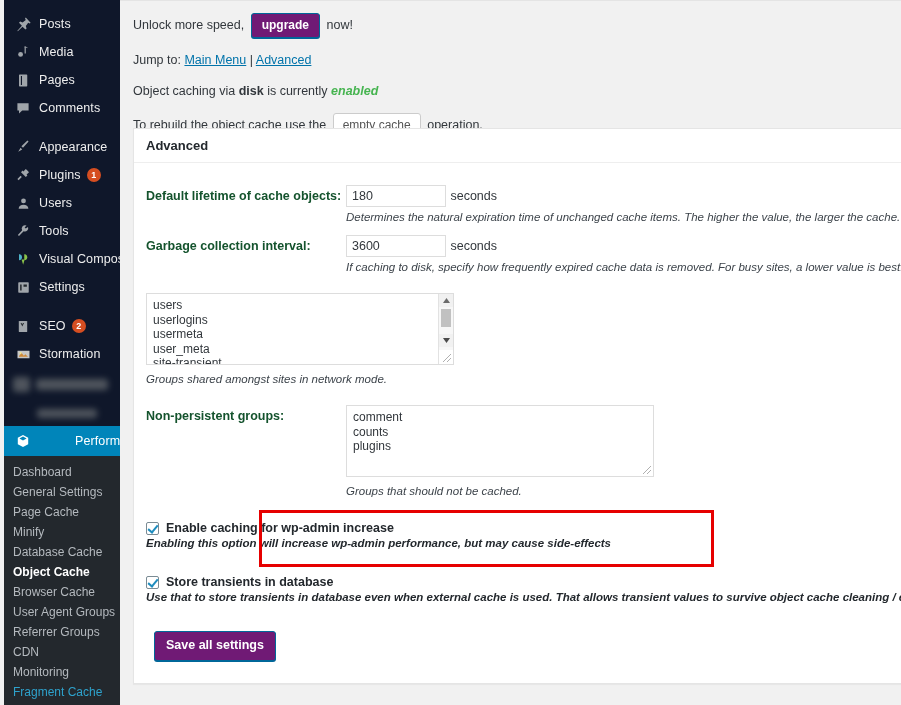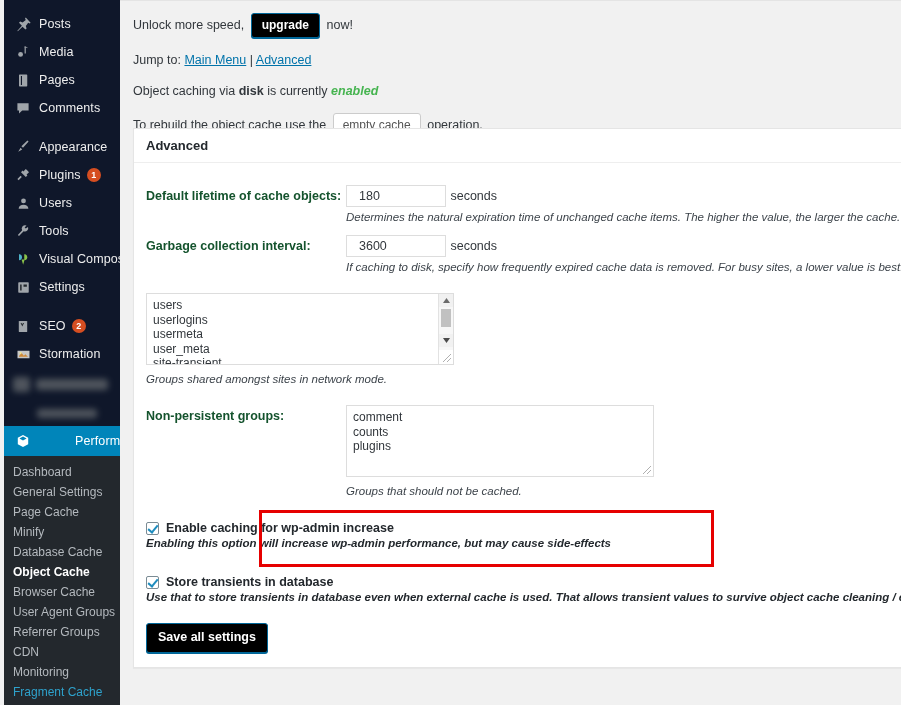--- a/index.html
+++ b/index.html
@@ -123,21 +123,21 @@
     font-size: 12.5px;
     color: #32373c;
   }
   .intro p { margin: 0 0 13px 0; line-height: 18px; }
   a.link { color: #0073aa; text-decoration: underline; }
   .bold { font-weight: 700; }
   .enabled { color: #46b450; font-weight: 700; font-style: italic; }
 
   .btn-primary {
     display: inline-block;
-    background: #000000;
+    background: #701a75;
     border: 1px solid #006799;
     border-bottom-color: #006799;
     border-radius: 3px;
     color: #fff;
     font-size: 12px;
     font-weight: 600;
     line-height: 1;
     padding: 5px 10px 6px;
     vertical-align: middle;
     cursor: pointer;
@@ -192,21 +192,21 @@
   }
   .field-ctrl { flex: 1; }
   .text-input {
     width: 100px;
     height: 22px;
     border: 1px solid #ddd;
     background: #fff;
     font-family: "Liberation Sans", sans-serif;
     font-size: 12.5px;
     color: #32373c;
-    padding: 2px 12px;
+    padding: 2px 5px;
     vertical-align: middle;
     border-radius: 0;
   }
   .unit {
     display: inline-block;
     font-size: 12.5px;
     color: #32373c;
     margin-left: 0;
     vertical-align: middle;
   }
@@ -603,21 +603,21 @@
 
         <div class="check-row" style="padding-top:24px">
           <div class="check-line">
             <span class="cbox checked"></span>
             <span class="check-label">Store transients in database</span>
           </div>
           <div class="check-desc">Use that to store transients in database even when external cache is used. That allows transient values to survive object cache cleaning / expiration</div>
         </div>
 
         <div class="save-wrap">
-          <span class="btn-primary" style="padding:7px 11px 8px;margin:0;font-size:12.5px">Save all settings</span>
+          <span class="btn-primary" style="padding:7px 11px 8px;margin:8px;font-size:12.5px">Save all settings</span>
         </div>
 
       </div>
     </div>
 
     <div class="redbox"></div>
   </div>
 
 </div>
 

